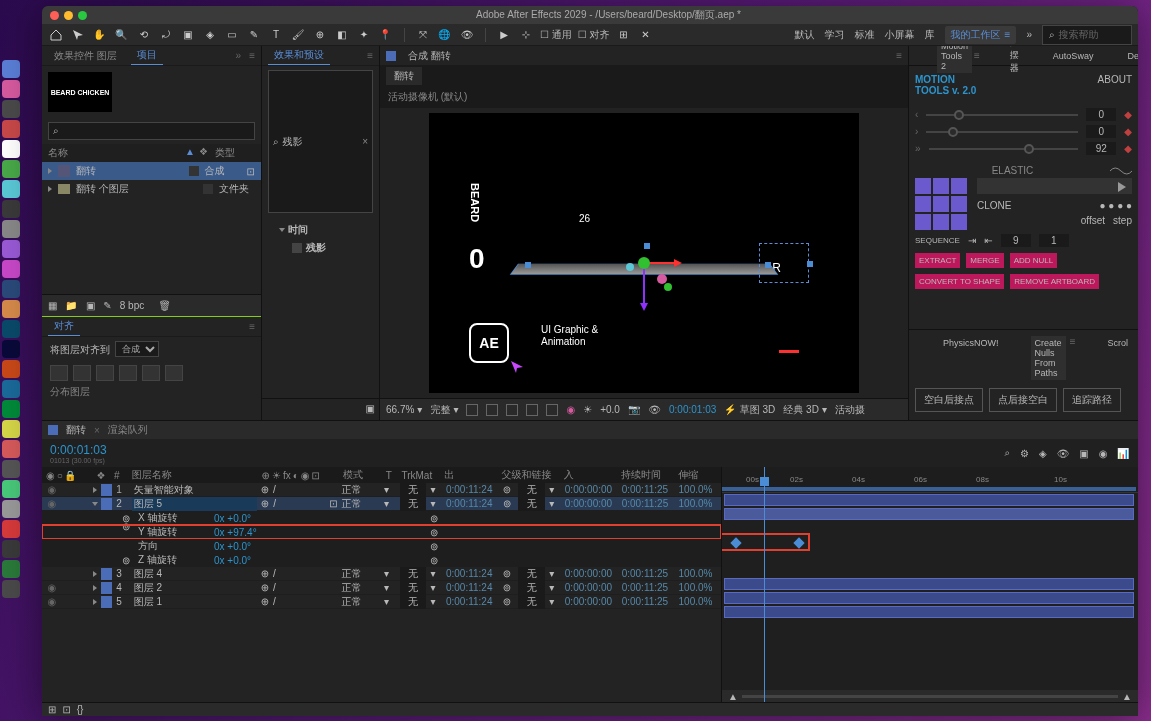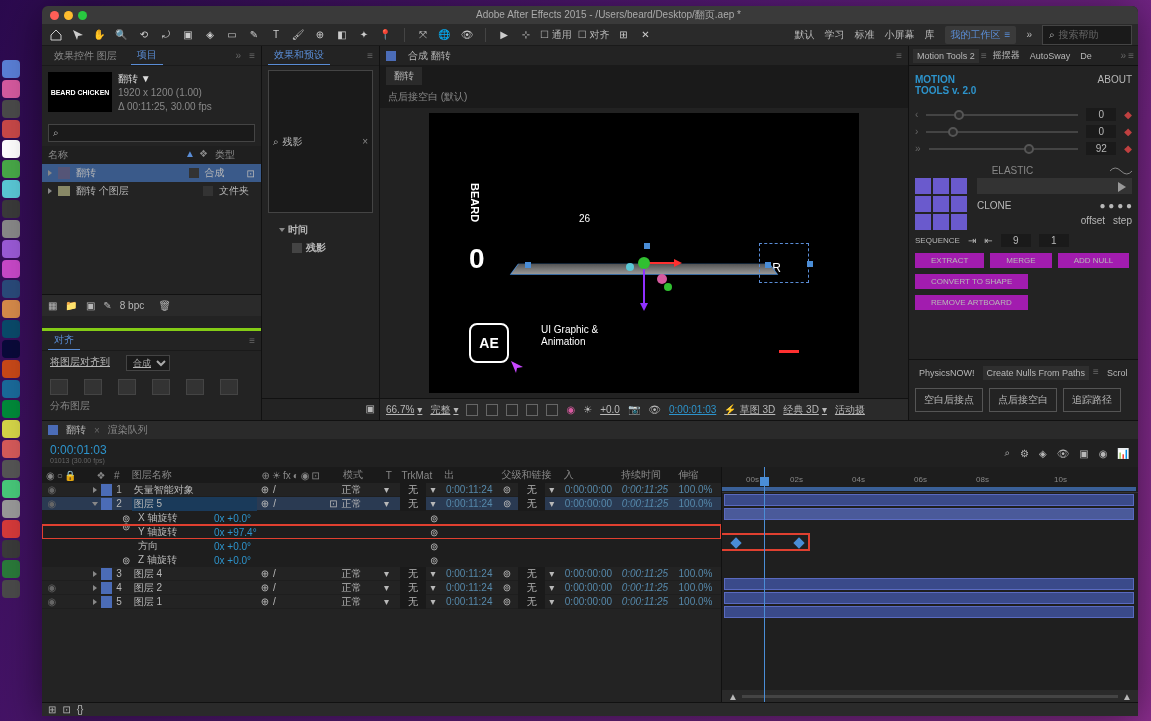--- a/index.html
+++ b/index.html
@@ -40,52 +40,52 @@
 .p-search { margin: 4px 6px; background: #1a1a1a; border: 1px solid #444; padding: 2px 4px; display: flex; align-items: center; }
 .project-cols { display: flex; padding: 2px 6px; gap: 4px; color: #888; background: #1f1f1f; }
 .project-cols .col-name { flex: 1; }
 .project-list { flex: 1; overflow: auto; }
 .p-item { display: flex; align-items: center; padding: 2px 6px; gap: 6px; }
 .p-item.selected { background: #3a5a8a; }
 .p-icon-box { width: 12px; height: 12px; background: #557; }
 .p-folder { width: 12px; height: 10px; background: #886; }
 .project-footer { height: 22px; background: #2a2a2a; display: flex; align-items: center; padding: 0 6px; gap: 8px; border-top: 1px solid #111; }
 
-.align-panel { flex: 0 0 80px; border-top: 3px solid #84cc16; margin-top: 12px; }
-.align-row { display: flex; align-items: flex-start; gap: 16px; padding: 4px 8px; text-decoration: underline; }
+.align-panel { flex: 0 0 80px; border-top: 1px solid #84cc16; }
+.align-row { display: flex; align-items: flex-end; gap: 5px; padding: 4px 8px; }
 .align-btn { width: 18px; height: 16px; background: #333; border: 1px solid #444; }
 .eff-search { margin: 4px 6px; flex: 1; display: flex; align-items: center; gap: 4px; background: #1a1a1a; border: 1px solid #444; padding: 2px 4px; }
 .eff-search .x { margin-left: auto; color: #888; }
 .eff-tree { padding: 4px 8px; font-weight: bold; }
 .eff-node { padding: 2px 0 2px 10px; display: flex; align-items: center; gap: 4px; }
 
 .viewer { flex: 1; display: flex; flex-direction: column; background: #1a1a1a; }
 .viewer-tabs { height: 20px; display: flex; align-items: center; padding: 0 6px; }
 .viewer-tab { padding: 2px 8px; background: #2a2a2a; }
 .viewer-label { padding: 4px 8px; color: #888; }
 .viewer-canvas { flex: 1; display: flex; align-items: center; justify-content: center; position: relative; background: #222; }
 .canvas-frame { width: 430px; height: 280px; background: #000; position: relative; overflow: hidden; }
 .viewer-footer { height: 22px; background: #2a2a2a; display: flex; align-items: center; padding: 0 6px; gap: 8px; border-top: 1px solid #111; }
-.viewer-footer .vf-item { display: flex; align-items: center; gap: 3px; text-decoration: underline; }
+.viewer-footer .vf-item { display: flex; align-items: center; gap: 3px; }
 
 .right-tabs { height: 20px; display: flex; align-items: center; padding: 0 4px; gap: 2px; background: #232323; border-bottom: 1px solid #111; }
-.r-tab { padding: 2px 4px; font-size: 9px; }
+.r-tab { padding: 2px 4px; font-size: 9px; margin-left: 24px; }
 .r-tab.active { background: #2f2f2f; }
 .mt-panel { padding: 6px; }
 .mt-header { display: flex; justify-content: space-between; padding: 2px 0 8px; }
 .mt-title { color: #2d94cc; font-size: 9px; font-weight: bold; line-height: 1.1; }
 .mt-row { display: flex; align-items: center; gap: 8px; margin: 4px 0; }
 .mt-slider { flex: 1; height: 2px; background: #444; position: relative; }
 .mt-thumb { position: absolute; top: -4px; width: 10px; height: 10px; border: 2px solid #555; border-radius: 50%; background: #2a2a2a; }
 .mt-val { width: 30px; text-align: center; background: #1a1a1a; padding: 1px 2px; }
 .mt-section-label { color: #888; font-size: 9px; display: flex; justify-content: space-between; align-items: center; padding: 6px 0 2px; }
 .mt-grid { display: grid; grid-template-columns: repeat(3, 16px); gap: 2px; }
 .mt-cell { width: 16px; height: 16px; background: #6a5acd; }
 .mt-btns { display: flex; gap: 6px; flex-wrap: wrap; margin-top: 6px; }
-.mt-btn { padding: 3px 16px; background: #a21caf; font-size: 8px; text-align: center; }
+.mt-btn { padding: 3px 4px; background: #be185d; font-size: 8px; text-align: center; }
 .mt-sub { border-top: 1px solid #111; margin-top: 10px; padding-top: 6px; }
 .mt-sub-tabs { display: flex; gap: 4px; font-size: 9px; }
 .mt-buttons-row { display: flex; gap: 6px; padding: 8px 6px; }
 .mt-buttons-row .ob { border: 1px solid #555; padding: 4px 8px; background: transparent; }
 
 .timeline { height: 296px; border-top: 1px solid #111; display: flex; flex-direction: column; background: #232323; }
 .tl-tabs { height: 18px; display: flex; align-items: center; padding: 0 6px; gap: 8px; background: #2a2a2a; }
 .tl-header { height: 28px; display: flex; align-items: center; padding: 0 8px; gap: 10px; background: #202020; }
 .timecode { color: #2d94cc; font-size: 12px; }
 .tl-body { flex: 1; display: flex; overflow: hidden; }
@@ -93,21 +93,21 @@
 .tl-right { flex: 1; position: relative; background: #1f1f1f; overflow: hidden; }
 .tl-cols { height: 16px; display: flex; align-items: center; background: #1a1a1a; padding: 0 4px; gap: 4px; font-size: 9px; color: #888; }
 .layer-row { height: 14px; display: flex; align-items: center; padding: 0 4px; gap: 4px; font-size: 9px; background: #232323; border-bottom: 1px solid #1e1e1e; }
 .layer-row.selected { background: #2a3a52; }
 .lr-toggle { width: 12px; text-align: center; color: #666; }
 .lr-badge { width: 12px; height: 12px; background: #4b6cb7; }
 .lr-name { width: 130px; padding-left: 2px; }
 .lr-mode { width: 40px; }
 .lr-sel { width: 28px; background: #1a1a1a; text-align: center; }
 .lr-time { width: 55px; color: #58a; }
-.lr-dur { width: 55px; color: #58a; font-style: italic; }
+.lr-dur { width: 55px; color: #58a; }
 .lr-pct { color: #58a; width: 40px; }
 .prop-row { height: 14px; display: flex; align-items: center; gap: 6px; background: #1e1e1e; font-size: 9px; padding-left: 80px; }
 .prop-row.marked { outline: 2px solid #e04030; outline-offset: -1px; }
 .prop-val { color: #2d94cc; }
 
 .tl-ruler { height: 26px; background: #1d1d1d; position: relative; border-bottom: 1px solid #333; }
 .tl-ruler .tick { position: absolute; top: 8px; font-size: 8px; color: #888; }
 .cti { position: absolute; top: 0; bottom: 0; width: 1px; background: #4a8dd6; left: 42px; z-index: 5; }
 .cti::before { content: ''; position: absolute; top: 10px; left: -4px; width: 9px; height: 9px; background: #4a8dd6; }
 .bar-area { position: relative; }
@@ -160,21 +160,21 @@
   </div>
 
   <div class="app-window">
 
     <div class="titlebar">
       <div class="traffic">
         <span class="t-close"></span>
         <span class="t-min"></span>
         <span class="t-max"></span>
       </div>
-      <div class="title-text">Adobe After Effects 2015 - /Users/beard/Desktop/翻页.aep *</div>
+      <div class="title-text">Adobe After Effects 2029 - /Users/beard/Desktop/翻页.aep *</div>
     </div>
 
     <div class="menubar">
       <div class="tool">
           <svg width="14" height="14">
             <path d="M2 7 L7 2 L12 7 V12 H2 Z" fill="none" stroke="#ccc"></path>
           </svg>
         </div>
       <div class="tool">
           <svg width="12" height="12">
@@ -226,25 +226,20 @@
       <div class="left-col">
         <div class="project-panel">
           <div class="panel-header">
             <span class="panel-tab">效果控件 图层</span>
             <span class="panel-tab active">项目</span>
             <span style="margin-left:auto;color:#666">»</span>
             <span style="color:#666">≡</span>
           </div>
           <div class="project-thumb">
             <div class="thumb-img">BEARD CHICKEN</div>
-            <div class="thumb-info">
-              <div style="color:#ddd">翻转 ▼</div>
-              <div style="color:#888">1920 x 1200 (1.00)</div>
-              <div style="color:#888">Δ 00:11:25, 30.00 fps</div>
-            </div>
           </div>
           <div class="p-search">
             <span>⌕</span>
           </div>
           <div class="project-cols">
             <span class="col-name">名称</span>
             <span style="color:#5a8dd6">▲</span>
             <span style="width:12px">❖</span>
             <span style="width:40px">类型</span>
           </div>
@@ -327,21 +322,21 @@
 
           <div class="viewer">
             <div class="panel-header">
               <span style="width:10px;height:10px;background:#4b6cb7;margin-right:4px"></span>
               <span>合成 翻转</span>
               <span style="margin-left:auto;color:#666">≡</span>
             </div>
             <div class="viewer-tabs">
                 <span class="viewer-tab">翻转</span>
               </div>
-            <div class="viewer-label">点后接空白 (默认)</div>
+            <div class="viewer-label">活动摄像机 (默认)</div>
             <div class="viewer-canvas">
               <div class="canvas-frame">
 
                 <div style="position:absolute;left:40px;top:70px;writing-mode:vertical-rl;color:#fff;font-weight:bold;font-size:11px">BEARD</div>
                 <div style="position:absolute;left:40px;top:130px;color:#fff;font-size:28px;font-weight:bold">0</div>
                 <div style="position:absolute;left:150px;top:100px;color:#fff;font-size:10px">26</div>
                 <div style="position:absolute;right:78px;top:148px;color:#fff;font-size:12px">R</div>
 
                 <div style="position:absolute;left:85px;top:145px;width:260px;height:22px;background:linear-gradient(#555,#999);transform:perspective(300px) rotateX(60deg);border:1px solid #4a8dd6"></div>
 

